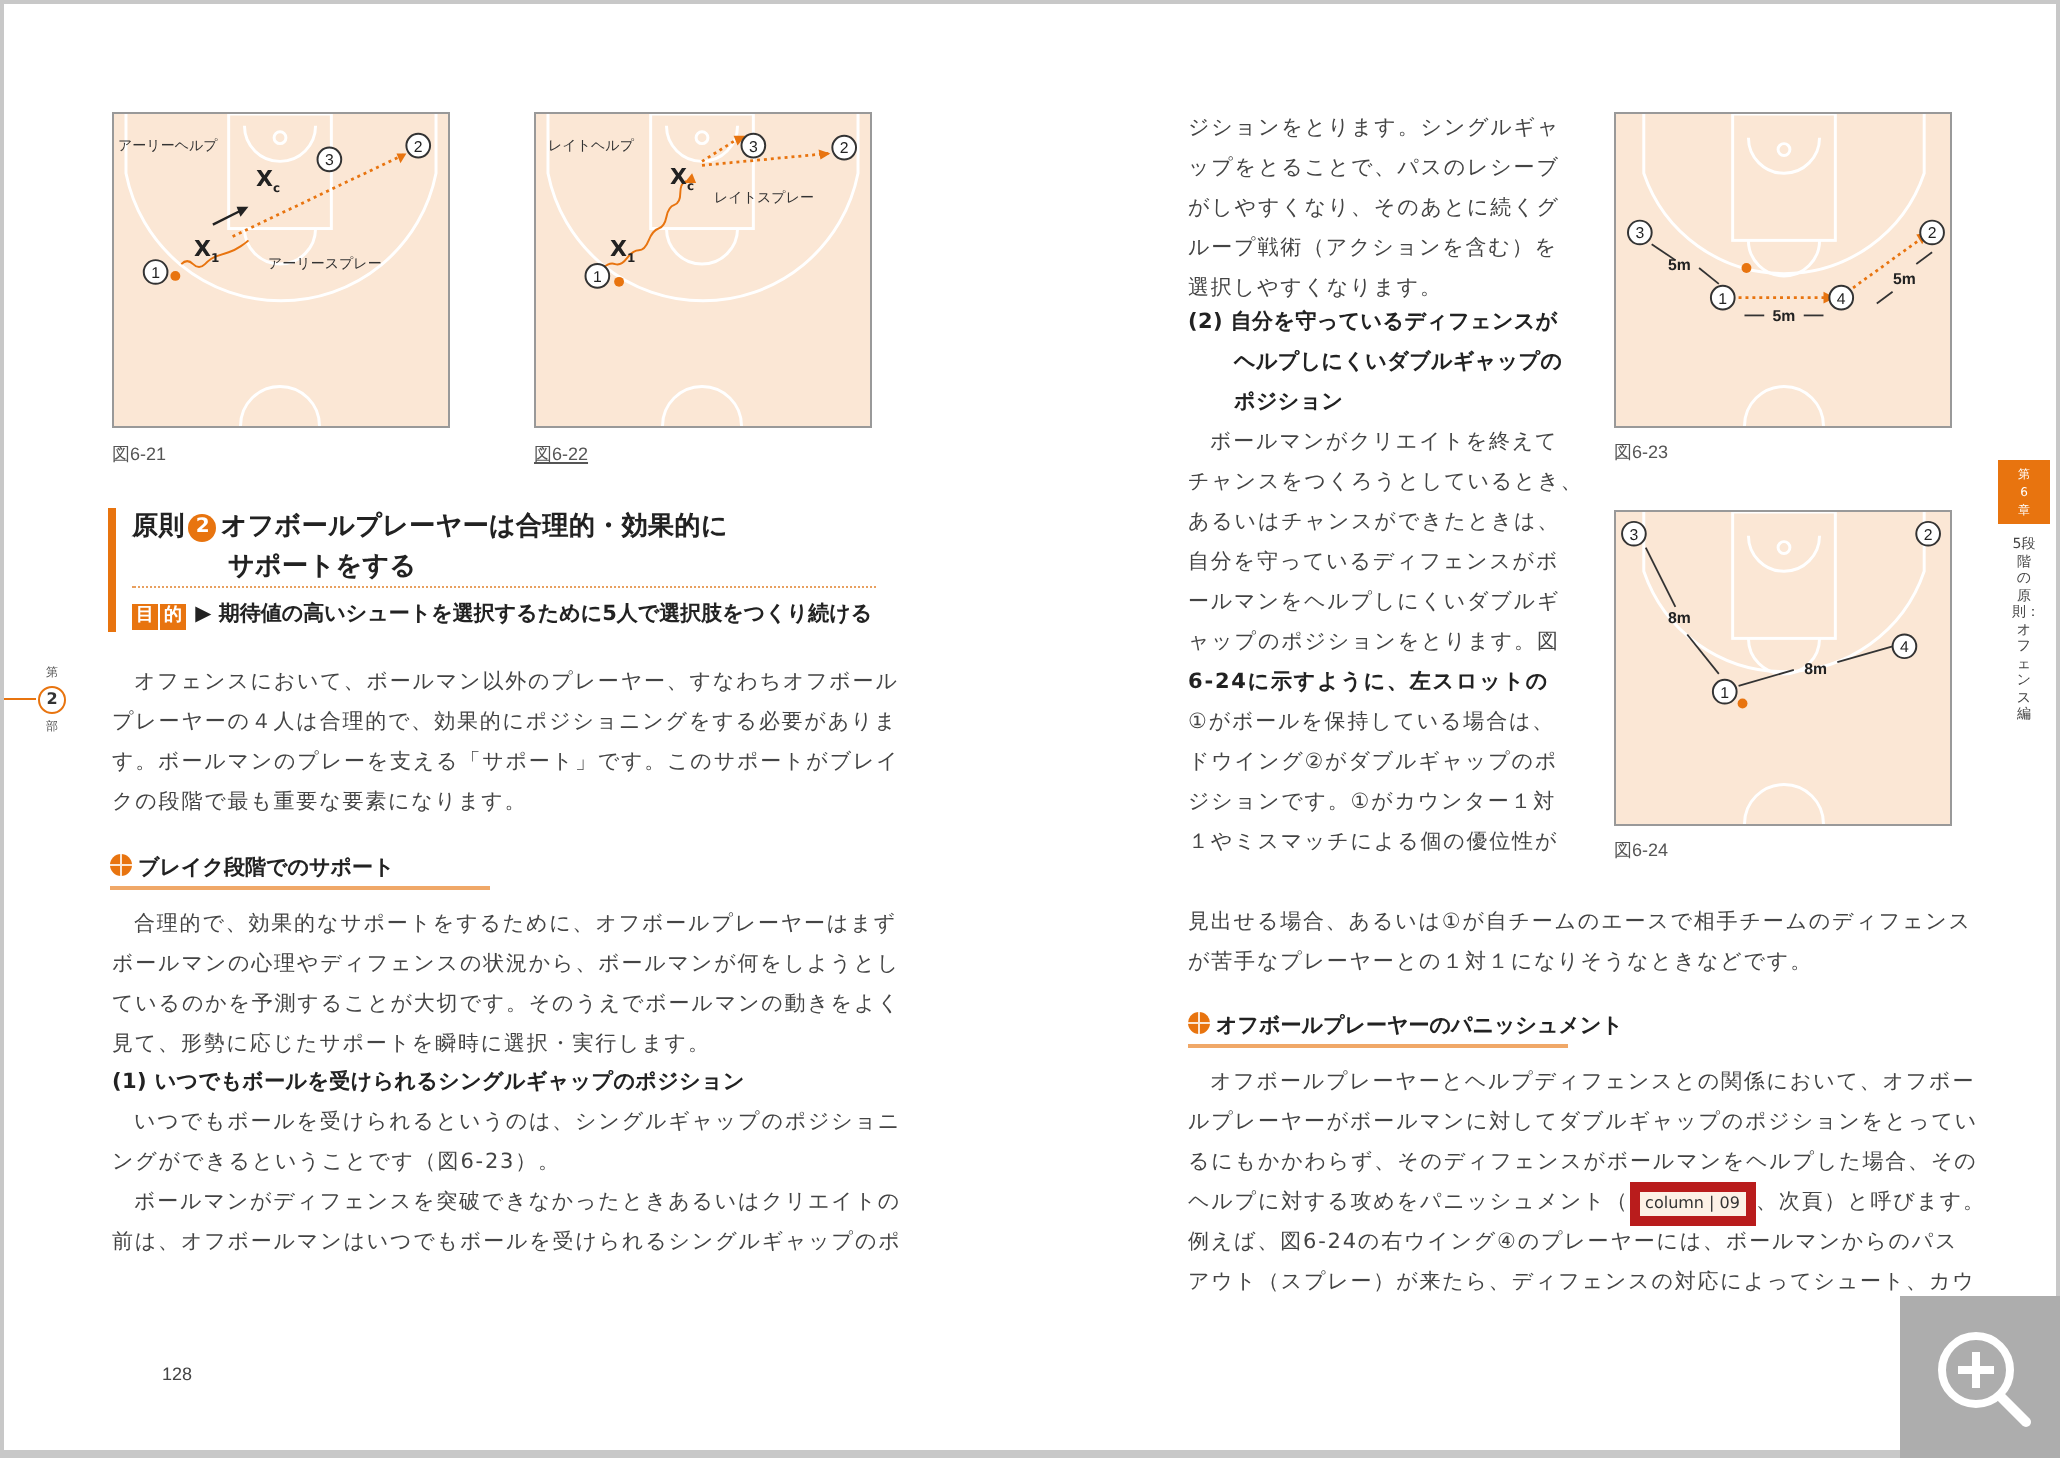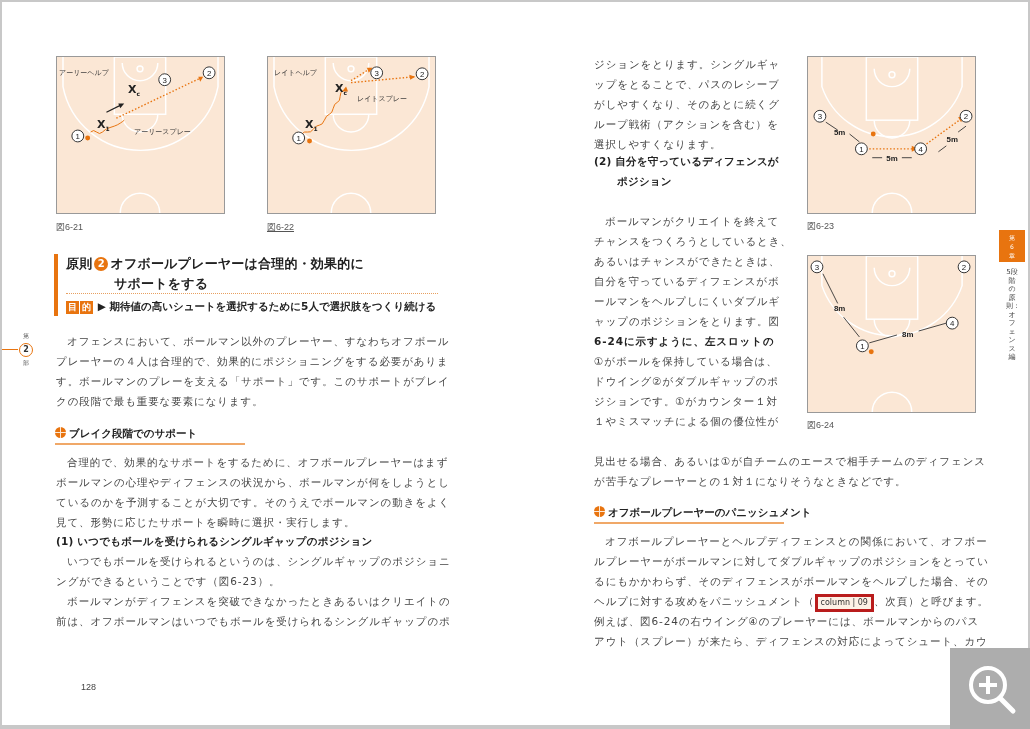--- a/index.html
+++ b/index.html
@@ -17,21 +17,21 @@
   .principle-title { position: absolute; left: 66px; top: 254px; font-size: 13px; font-weight: bold; color: #222; line-height: 20px; letter-spacing: 0.2px; }
   .num-badge { display: inline-block; width: 14px; height: 14px; border-radius: 50%; background: #e8740f; color: #fff; font-size: 10px; line-height: 14px; text-align: center; vertical-align: 1px; margin: 0 2px; }
   .dotted-rule { position: absolute; left: 66px; top: 293px; width: 372px; border-top: 1px dotted #e8a060; }
   .purpose-row { position: absolute; left: 66px; top: 300px; font-size: 10.5px; font-weight: bold; color: #222; white-space: nowrap; }
   .purpose-tag { display: inline-block; background: #e8740f; color: #fff; font-size: 9px; padding: 0 2px; margin-right: 1px; line-height: 13px; }
   .section-head { position: absolute; font-size: 10.5px; font-weight: bold; color: #222; white-space: nowrap; }
   .section-head .ball { display: inline-block; width: 11px; height: 11px; border-radius: 50%; background: #e8740f; vertical-align: -1px; margin-right: 3px; position: relative; }
   .section-head .ball::before { content: ""; position: absolute; left: 5px; top: 0; width: 1px; height: 11px; background: #fbe7d5; }
   .section-head .ball::after { content: ""; position: absolute; left: 0; top: 5px; width: 11px; height: 1px; background: #fbe7d5; }
   .section-underline { position: absolute; height: 2px; background: #f0a868; }
-  .column-tag { display: inline-block; border: 3px solid #b91c1c; background: #fdf1e6; font-size: 8px; padding: 0 3px; line-height: 12px; letter-spacing: 0; color: #333; }
+  .column-tag { display: inline-block; border: 5px solid #b91c1c; background: #fdf1e6; font-size: 8px; padding: 0 3px; line-height: 12px; letter-spacing: 0; color: #333; }
   .page-num { position: absolute; font-size: 9px; color: #444; font-family: "Liberation Sans", sans-serif; }
   .chapter-tab { position: absolute; left: 999px; top: 230px; width: 26px; height: 32px; background: #e8740f; color: #fff; font-size: 6px; text-align: center; line-height: 9px; padding-top: 3px; }
   .chapter-vert { position: absolute; left: 1006px; top: 268px; width: 12px; font-size: 7px; color: #444; line-height: 8.5px; text-align: center; word-break: break-all; }
   .part-marker { position: absolute; left: 14px; top: 332px; width: 24px; text-align: center; font-size: 6px; color: #555; }
   .part-circle { display: block; width: 14px; height: 14px; margin: 2px auto; border: 1px solid #e8740f; border-radius: 50%; font-size: 8px; line-height: 12px; color: #333; font-weight: bold; }
   .part-line { position: absolute; left: 2px; top: 349px; width: 16px; height: 1px; background: #e8740f; }
   .zoom-button { position: absolute; left: 950px; top: 648px; width: 80px; height: 81px; background: #adadad; }
 </style>
 </head>
 <body>
@@ -156,20 +156,21 @@
 
 <div class="body-text" style="left:594px;top:54px;">
   <span class="line">ジションをとります。シングルギャ</span>
   <span class="line">ップをとることで、パスのレシーブ</span>
   <span class="line">がしやすくなり、そのあとに続くグ</span>
   <span class="line">ループ戦術（アクションを含む）を</span>
   <span class="line">選択しやすくなります。</span>
 </div>
 <div class="body-text bold" style="left:594px;top:151px;letter-spacing:0.2px;">
   <span class="line">(2) 自分を守っているディフェンスが</span>
+  <span class="line" style="padding-left:23px">ヘルプしにくいダブルギャップの</span>
   <span class="line" style="padding-left:23px">ポジション</span>
 </div>
 <div class="body-text" style="left:594px;top:211px;">
   <span class="line" style="padding-left:11px">ボールマンがクリエイトを終えて</span>
   <span class="line">チャンスをつくろうとしているとき、</span>
   <span class="line">あるいはチャンスができたときは、</span>
   <span class="line">自分を守っているディフェンスがボ</span>
   <span class="line">ールマンをヘルプしにくいダブルギ</span>
   <span class="line">ャップのポジションをとります。図</span>
   <span class="line bold">6-24に示すように、左スロットの</span>

